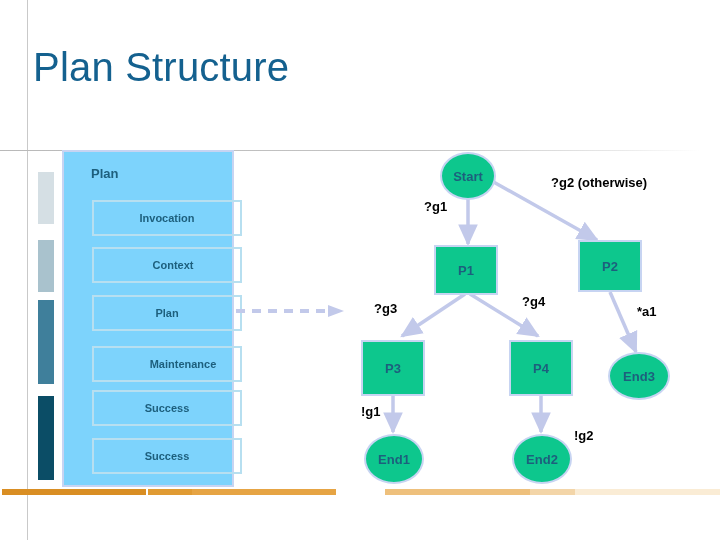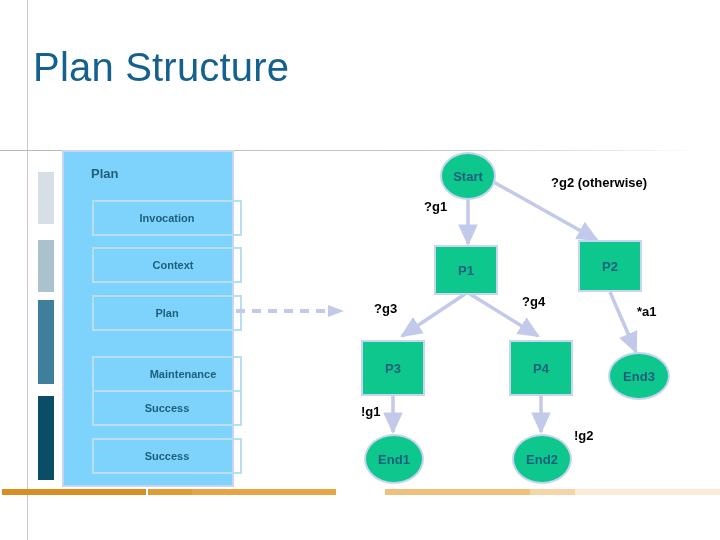--- a/index.html
+++ b/index.html
@@ -91,21 +91,21 @@
     display: flex;
     align-items: center;
     justify-content: center;
     font-size: 11px;
     font-weight: bold;
     color: #1d5f7d;
   }
   .pi0 { top: 48px; }
   .pi1 { top: 95px; padding-left: 12px; }
   .pi2 { top: 143px; }
-  .pi3 { top: 204px; padding-left: 32px; }
+  .pi3 { top: 194px; padding-left: 32px; }
   .pi4 { top: 238px; text-align: right; }
   .pi5 { top: 286px; }
 
   
   .dashed-arrow {
     position: absolute;
     left: 236px; top: 304px;
     width: 110px; height: 14px;
   }
 

